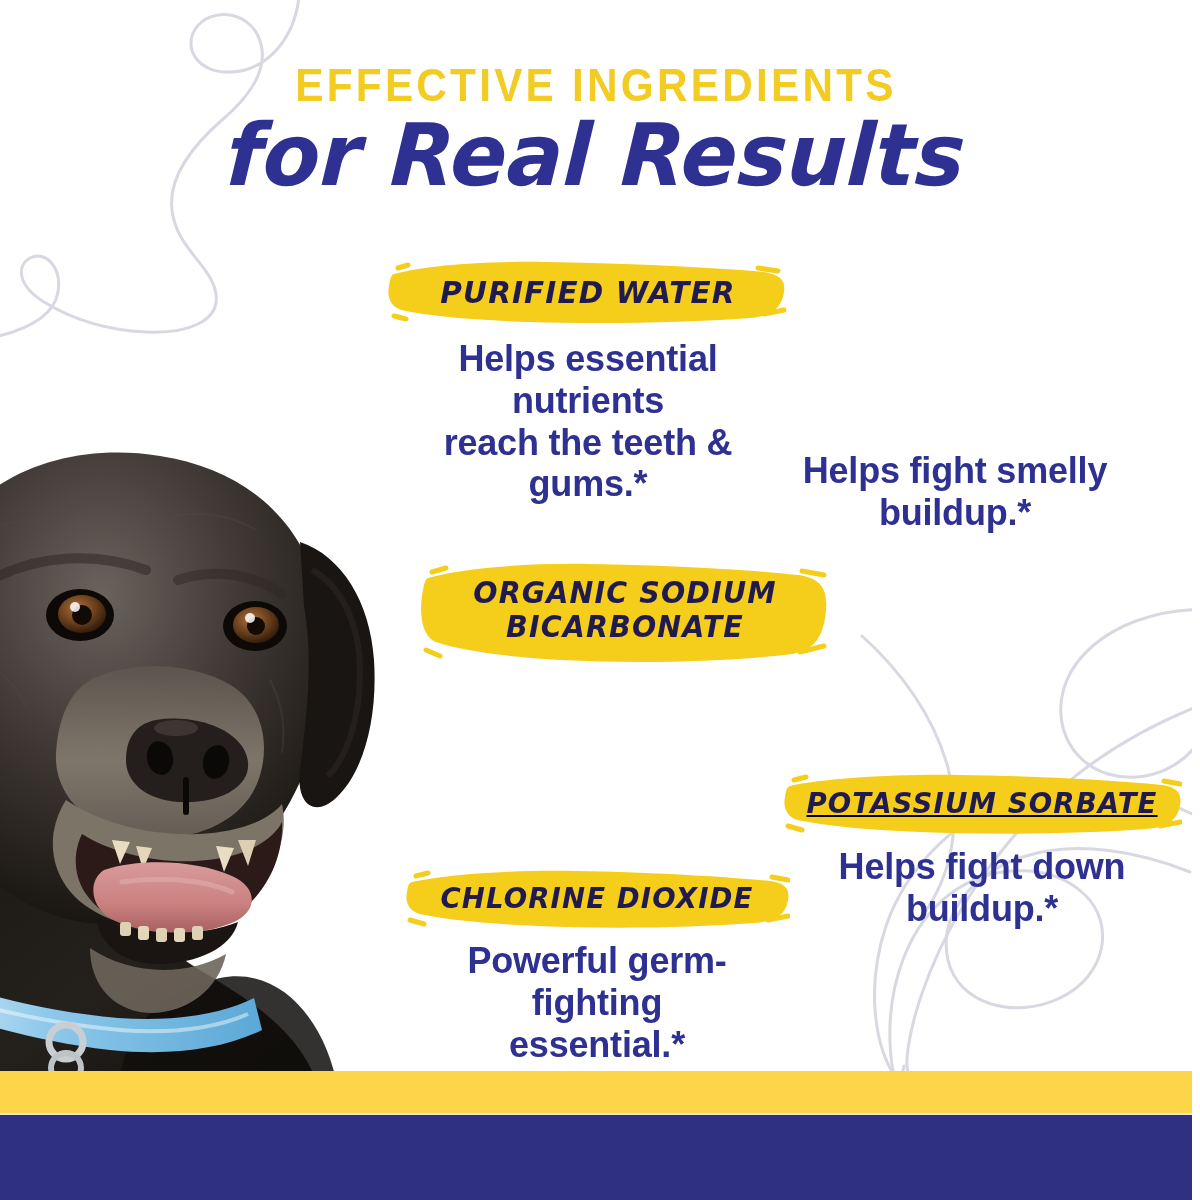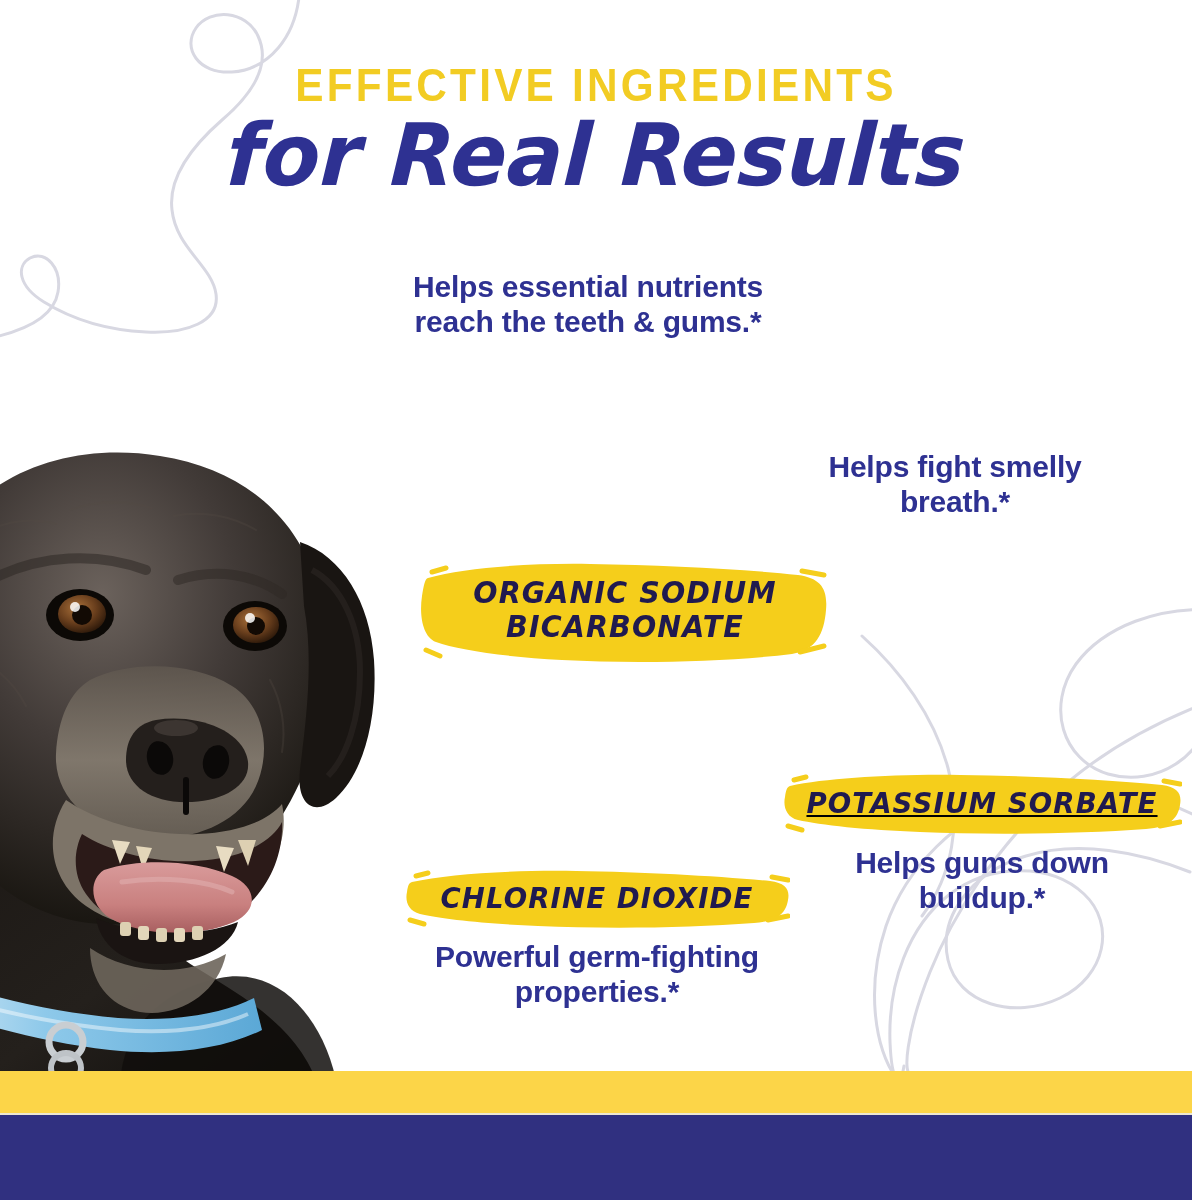--- a/index.html
+++ b/index.html
@@ -107,21 +107,21 @@
     line-height: 1.12;
     text-transform: uppercase;
     transform: scaleX(0.95);
   }
 
   .desc {
     margin-top: 12px;
     text-align: center;
     font-family: "Liberation Sans", sans-serif;
     font-weight: 600;
-    font-size: 30px;
+    font-size: 36px;
     line-height: 1.16;
     color: #2E3192;
     letter-spacing: -0.2px;
     white-space: pre-line;
   }
 
   
   #ing-purified-water   { left: 388px; top: 258px; width: 400px; }
   #ing-purified-water .banner { height: 68px; }
   #ing-purified-water .banner-text { font-size: 31px; padding-top: 17px; }
@@ -339,27 +339,37 @@
       <path d="M 10 330 C 30 340, 46 356, 56 376"></path>
       <path d="M 300 350 C 312 372, 316 398, 312 422"></path>
     </g>
   </svg>
 
   <div class="eyebrow">EFFECTIVE INGREDIENTS</div>
 
   <div class="script-title">for Real Results</div>
 
   <div class="ingredient" id="ing-purified-water">
+    <div class="banner">
+      <svg class="banner-svg" viewBox="0 0 400 68" preserveAspectRatio="none" aria-hidden="true">
+        <path d="M 6 16 C 40 7, 96 3, 158 4 C 228 5, 300 8, 366 13
+                 C 392 15, 398 22, 396 34 C 394 48, 386 58, 362 60
+                 C 296 65, 214 66, 140 64 C 86 62, 38 58, 14 52
+                 C 2 49, -1 38, 1 28 C 2 21, 3 17, 6 16 Z" fill="#F5CE1B"></path>
+        <path d="M 370 10 L 390 13 M 376 56 L 396 52 M 10 10 L 20 7 M 6 58 L 18 61" stroke="#F5CE1B" stroke-width="5" stroke-linecap="round"></path>
+      </svg>
+      <span class="banner-text">PURIFIED WATER</span>
+    </div>
     <div class="desc">Helps essential nutrients
 reach the teeth &amp; gums.*</div>
   </div>
 
   <div class="ingredient" id="ing-coconut-oil">
     <div class="desc">Helps fight smelly
-breath.*</div>
+buildup.*</div>
   </div>
 
   <div class="ingredient" id="ing-sodium-bicarb">
     <div class="banner">
       <svg class="banner-svg" viewBox="0 0 410 104" preserveAspectRatio="none" aria-hidden="true">
         <path d="M 8 18 C 44 8, 104 3, 170 4 C 244 5, 320 9, 378 15
                  C 400 18, 408 28, 406 50 C 404 74, 396 90, 372 94
                  C 306 102, 216 104, 142 100 C 86 97, 38 90, 16 82
                  C 3 77, -1 56, 2 36 C 4 24, 5 19, 8 18 Z" fill="#F5CE1B"></path>
         <path d="M 382 11 L 404 15 M 380 92 L 404 86 M 12 12 L 26 8 M 6 90 L 20 96" stroke="#F5CE1B" stroke-width="5" stroke-linecap="round"></path>
@@ -373,36 +383,36 @@
     <div class="banner">
       <svg class="banner-svg" viewBox="0 0 400 62" preserveAspectRatio="none" aria-hidden="true">
         <path d="M 8 14 C 46 6, 110 2, 178 3 C 252 4, 326 8, 380 13
                  C 396 15, 400 22, 398 33 C 396 46, 388 55, 364 57
                  C 296 62, 208 63, 138 60 C 84 58, 38 53, 16 48
                  C 4 45, 1 34, 3 25 C 4 18, 5 15, 8 14 Z" fill="#F5CE1B"></path>
         <path d="M 382 9 L 398 12 M 378 54 L 398 50 M 12 8 L 24 5 M 6 54 L 20 58" stroke="#F5CE1B" stroke-width="5" stroke-linecap="round"></path>
       </svg>
       <span class="banner-text">POTASSIUM SORBATE</span>
     </div>
-    <div class="desc">Helps gums down
+    <div class="desc">Helps fight down
 buildup.*</div>
   </div>
 
   <div class="ingredient" id="ing-chlorine-dioxide">
     <div class="banner">
       <svg class="banner-svg" viewBox="0 0 386 60" preserveAspectRatio="none" aria-hidden="true">
         <path d="M 8 14 C 44 6, 106 2, 172 3 C 242 4, 312 8, 366 13
                  C 382 15, 386 22, 384 32 C 382 45, 374 53, 350 55
                  C 286 60, 202 61, 134 58 C 82 56, 38 51, 16 46
                  C 4 43, 1 33, 3 24 C 4 17, 5 15, 8 14 Z" fill="#F5CE1B"></path>
         <path d="M 368 9 L 384 12 M 364 52 L 384 48 M 12 8 L 24 5 M 6 52 L 20 56" stroke="#F5CE1B" stroke-width="5" stroke-linecap="round"></path>
       </svg>
       <span class="banner-text">CHLORINE DIOXIDE</span>
     </div>
     <div class="desc">Powerful germ-fighting
-properties.*</div>
+essential.*</div>
   </div>
 
   <div class="band-yellow"></div>
   <div class="band-gap"></div>
   <div class="band-navy"></div>
 
 </div>
 
 </body></html>

